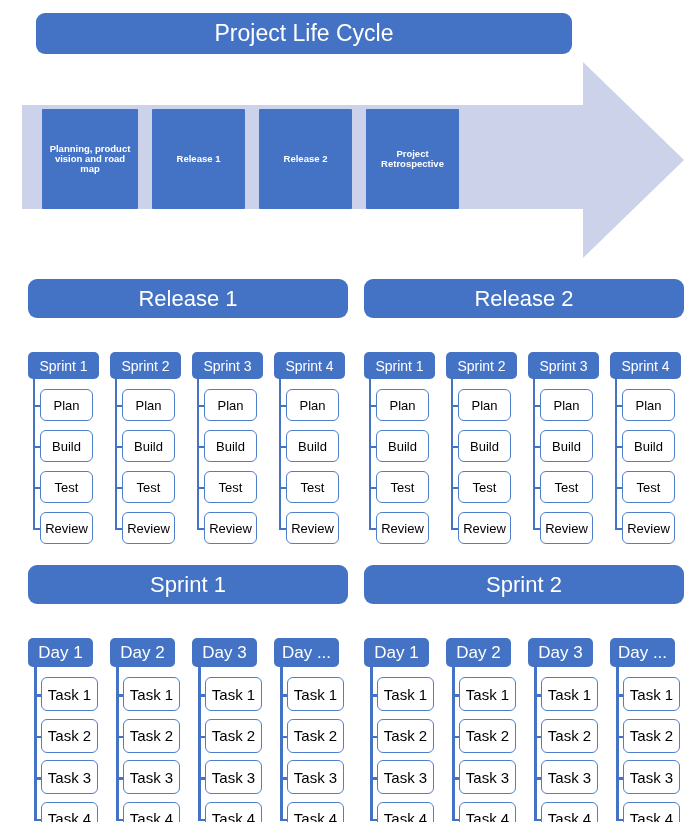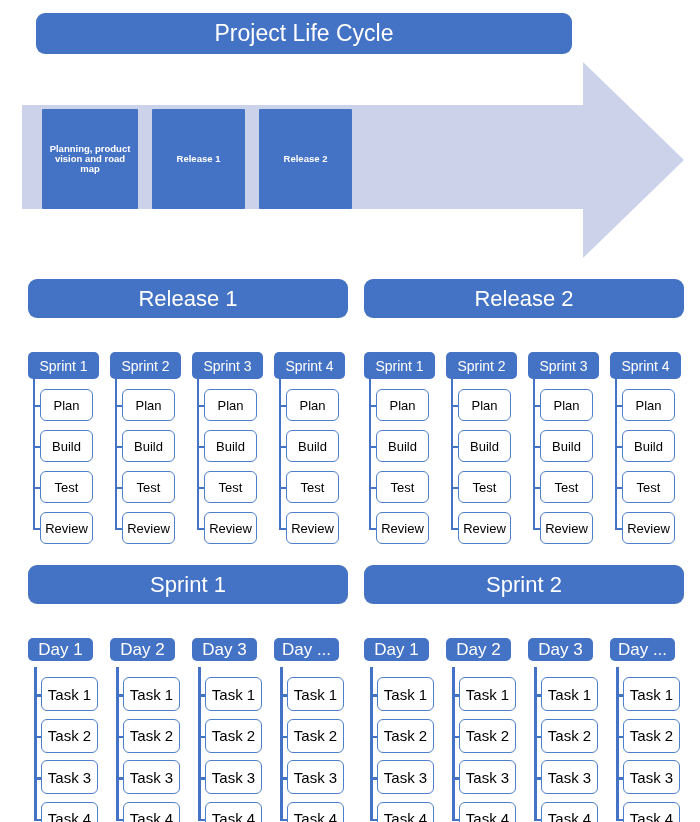--- a/index.html
+++ b/index.html
@@ -44,36 +44,37 @@
         border-radius:6px;display:flex;align-items:center;
         justify-content:center;color:#000;box-sizing:border-box;}
 
   
   .rel .col-head{width:71px;height:27px;font-size:14px;}
   .rel .trunk{left:5px;top:27px;width:2px;}
   .rel .stub{left:5px;width:8px;}
   .rel .leaf{left:12px;width:53px;height:32px;font-size:13px;}
 
   
-  .spr .col-head{width:65px;height:23px;font-size:17px;}
+  .spr .col-head{width:65px;height:29px;font-size:17px;}
   .spr .trunk{left:6px;top:29px;width:2.5px;}
   .spr .stub{left:6px;width:8px;height:2.5px;}
   .spr .leaf{left:13px;width:57px;height:34px;font-size:15px;}
 </style>
 </head>
 <body>
 
 <div class="abs bluebar" id="title-bar">Project Life Cycle</div>
 
 <div class="abs" id="arrow-wrap">
   <div id="arrow-shape"></div>
   <div id="arrow-boxes">
     <div class="bluebar sm wide">Planning, product vision and road map</div>
     <div class="bluebar sm">Release 1</div>
     <div class="bluebar sm">Release 2</div>
+    <div class="bluebar sm">Project Retrospective</div>
   </div>
 </div>
 
 <div class="section rel" id="release-0" style="left:28px;top:279px;width:320px;height:260px;">
   <div class="bluebar section-header">Release 1</div>
 <div class="col" style="left: 0px;">
       <div class="col-head">Sprint 1</div>
       <div class="trunk" style="top: 27px; height: 149px;"></div>
       <div class="stub" style="top: 53px;"></div>
       <div class="leaf" style="top: 37px;">Plan</div>

